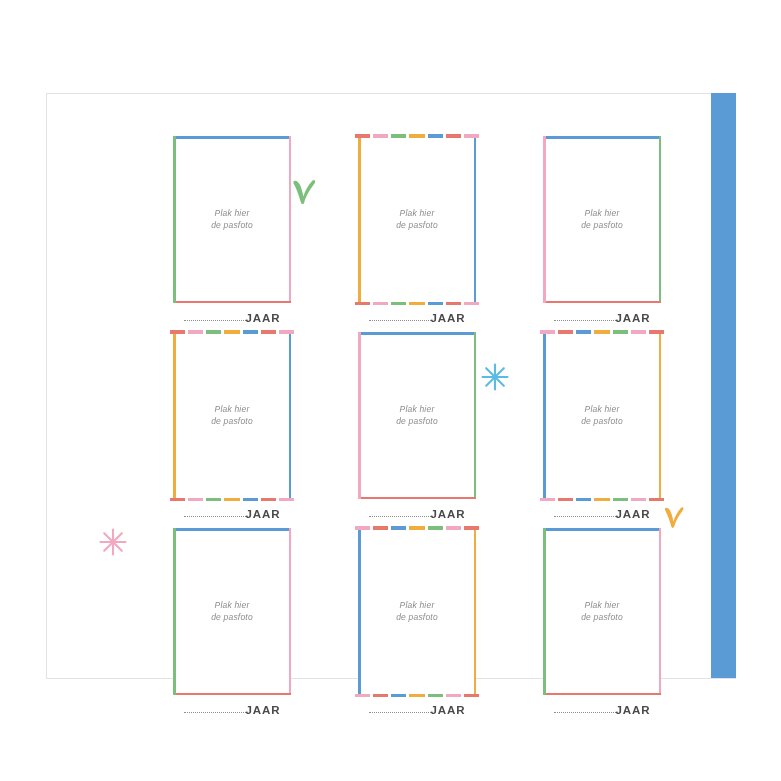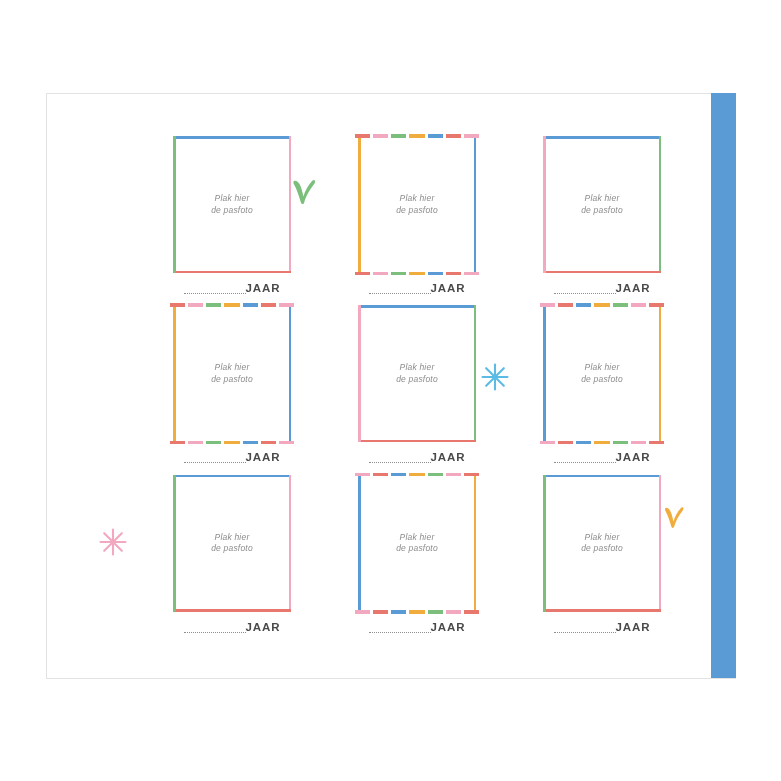--- a/index.html
+++ b/index.html
@@ -60,21 +60,21 @@
   .slot {
     position: relative;
     display: flex;
     flex-direction: column;
     align-items: center;
   }
 
   .frame {
     position: relative;
     width: 118px;
-    height: 137px;
+    height: 167px;
     background: #ffffff;
     box-sizing: border-box;
     display: flex;
     align-items: center;
     justify-content: center;
   }
 
   .frame-caption-text {
     font-style: italic;
     font-size: 8.5px;
@@ -110,21 +110,21 @@
     height: 100%;
     flex: 1 1 auto;
     margin-right: 3px;
   }
   .edge-dash i:last-child { margin-right: 0; }
 
   
   .caption {
     margin-top: 9px;
     display: flex;
-    align-items: flex-end;
+    align-items: flex-start;
     justify-content: center;
     width: 118px;
   }
   .dots {
     flex: 0 0 auto;
     width: 62px;
     height: 8px;
     border-bottom: 1.6px dotted #8d8d8d;
   }
   .jaar {

